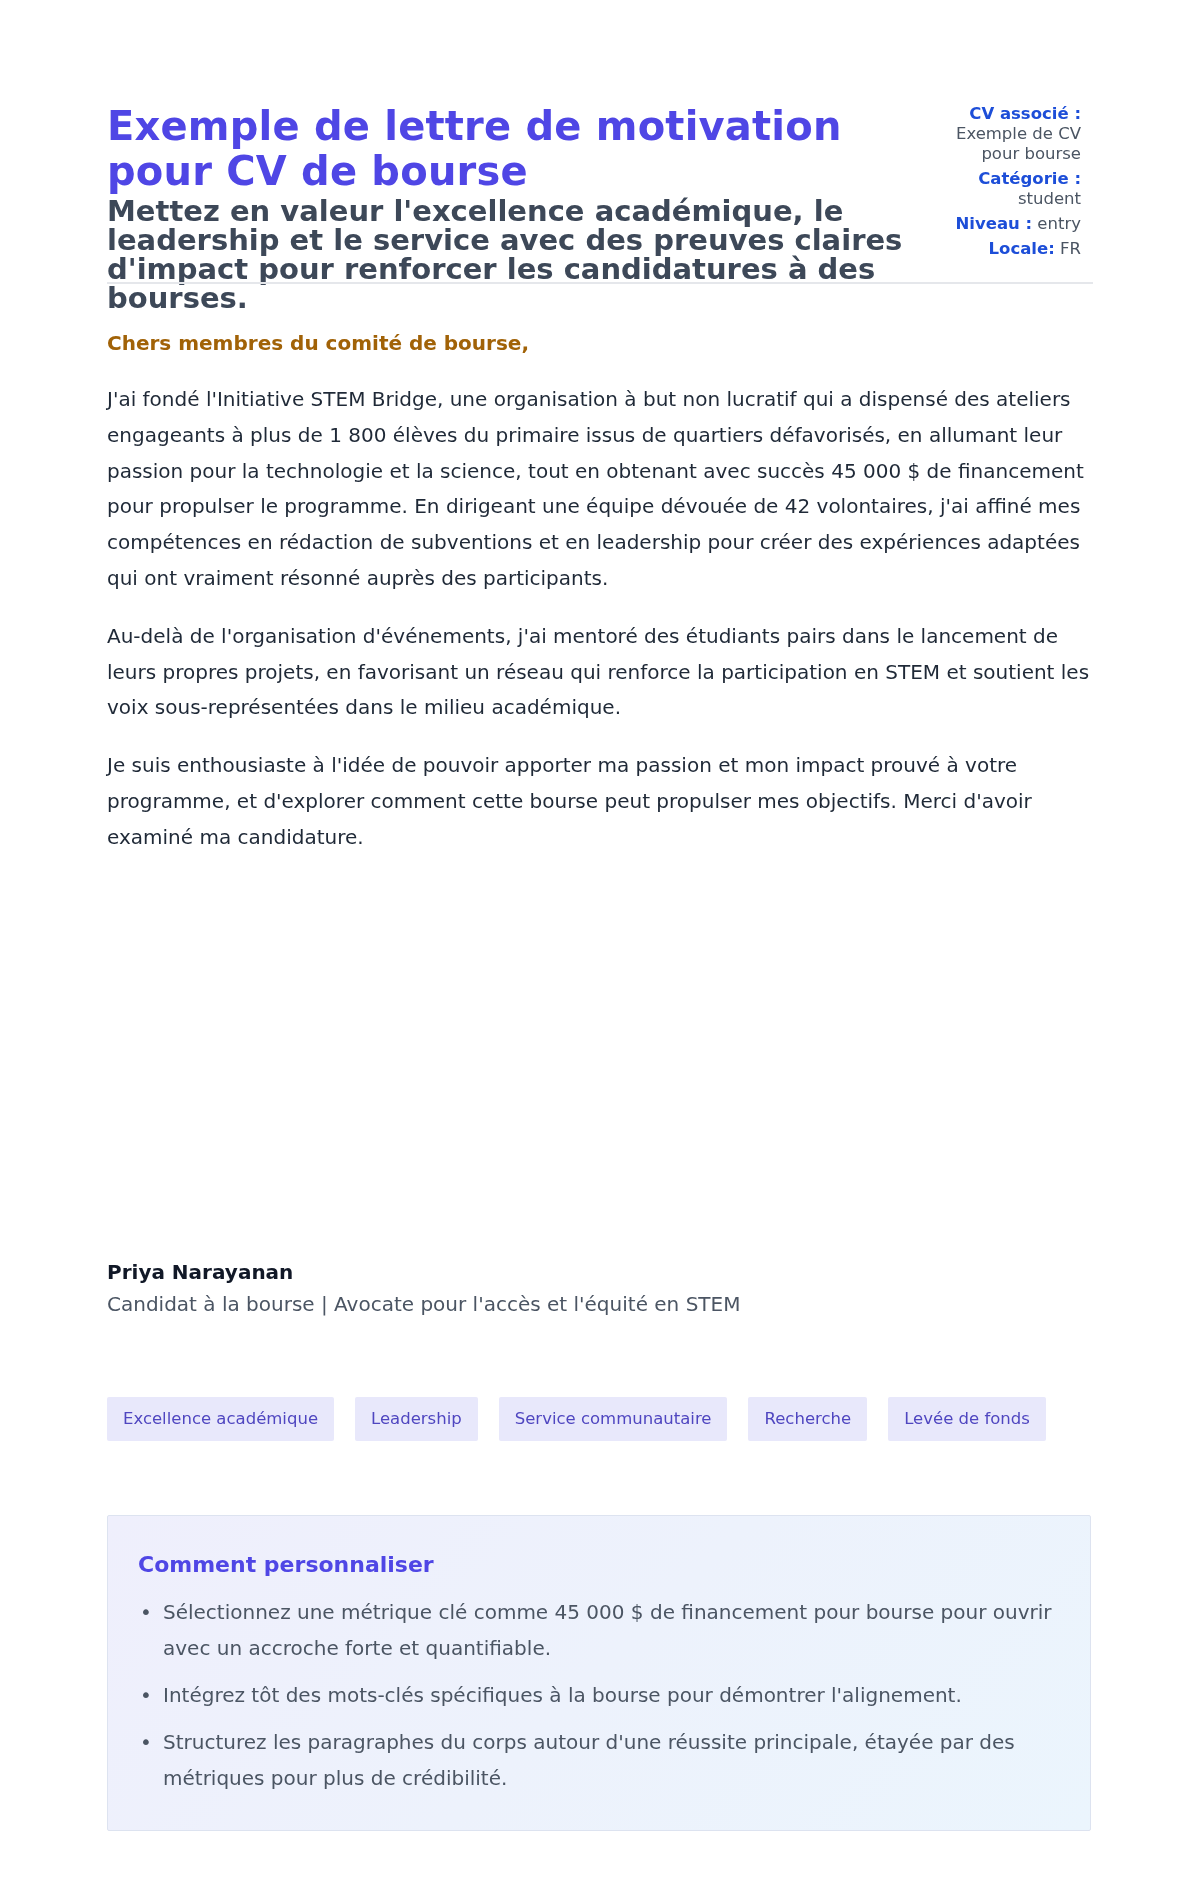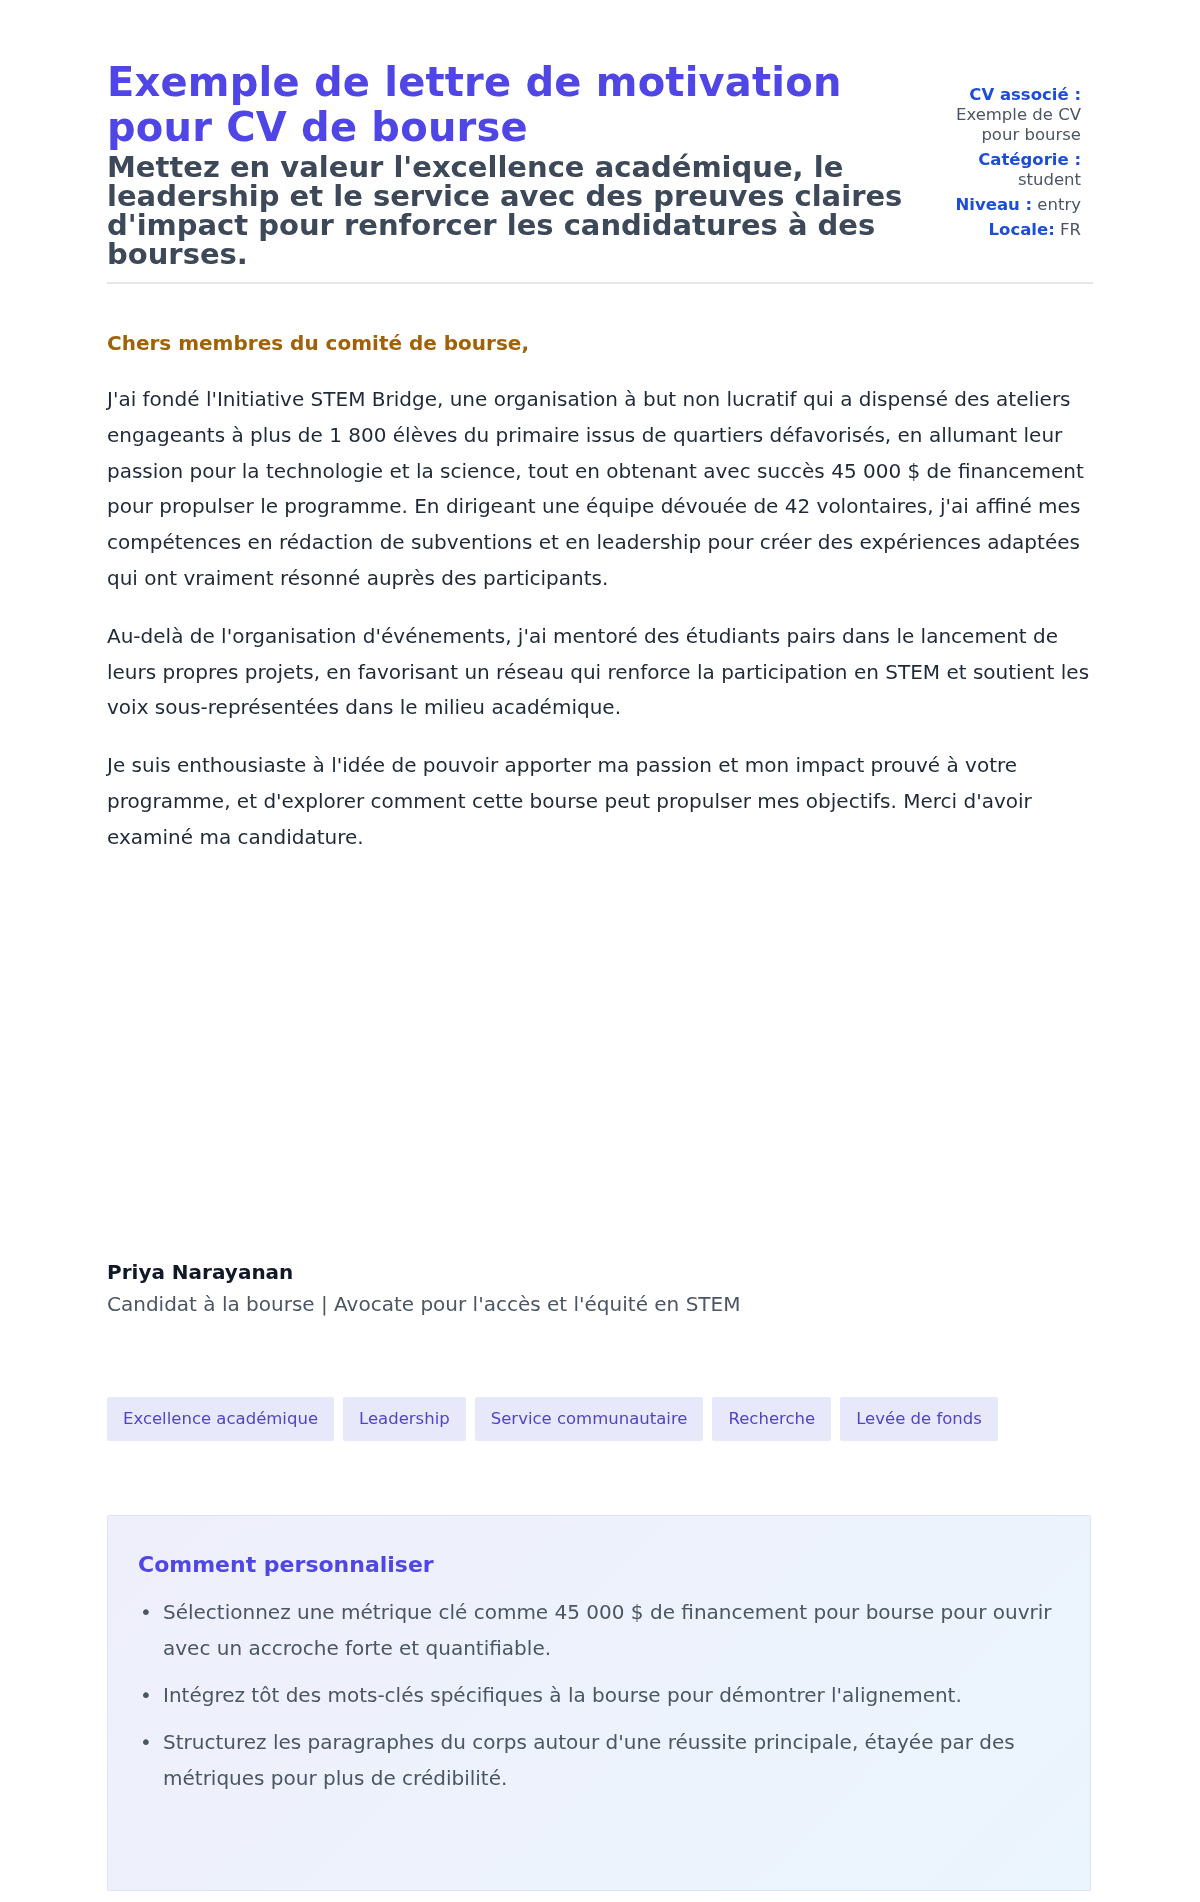--- a/index.html
+++ b/index.html
@@ -16,24 +16,24 @@
     overflow: hidden;
   }
   .page {
     position: absolute;
     left: 107px;
     top: 0;
     width: 986px;
   }
   .header {
     position: relative;
-    padding-top: 60px;
+    padding-top: 104px;
     display: flex;
     justify-content: space-between;
-    align-items: center;
+    align-items: flex-start;
   }
   .header-left {
     width: 820px;
   }
   .title {
     margin: 0;
     font-size: 40px;
     line-height: 45px;
     font-weight: bold;
     color: #4f46e5;
@@ -108,37 +108,37 @@
     margin-top: 2px;
     font-size: 20px;
     line-height: 30px;
     color: #4b5563;
   }
   .tags {
     position: absolute;
     left: 0;
     top: 1397px;
     display: flex;
-    gap: 9px;
+    gap: 21px;
   }
   .tag {
     background: #e8e8fb;
     color: #4f46c0;
     font-size: 16.5px;
     line-height: 20px;
     padding: 12px 16px;
     border-radius: 2px;
     white-space: nowrap;
   }
   .tips {
     position: absolute;
     left: 0;
     top: 1515px;
     width: 984px;
-    height: 376px;
+    height: 316px;
     box-sizing: border-box;
     border: 1.5px solid #dde3f0;
     background: linear-gradient(135deg, #efeffc 0%, #edf2fc 50%, #ebf5fd 100%);
     border-radius: 2px;
     padding: 34px 30px 0 30px;
   }
   .tips-title {
     margin: 0;
     font-size: 22px;
     line-height: 30px;

